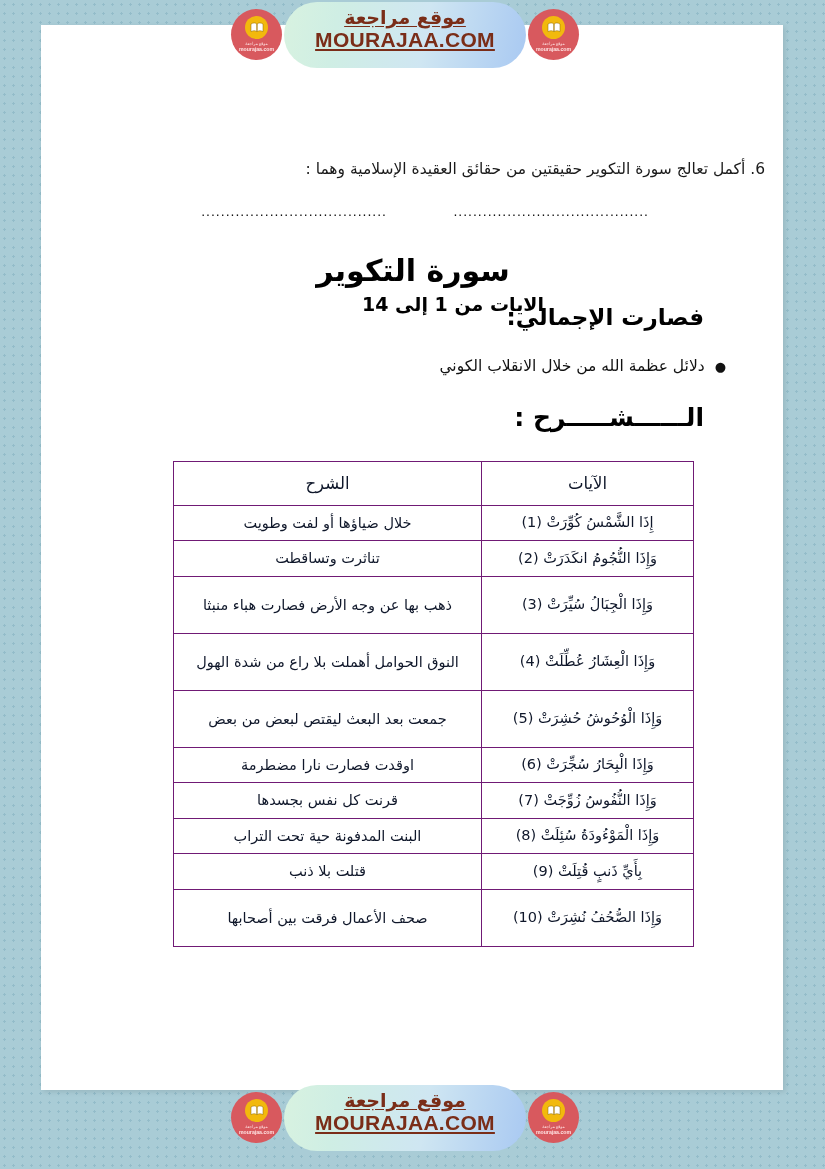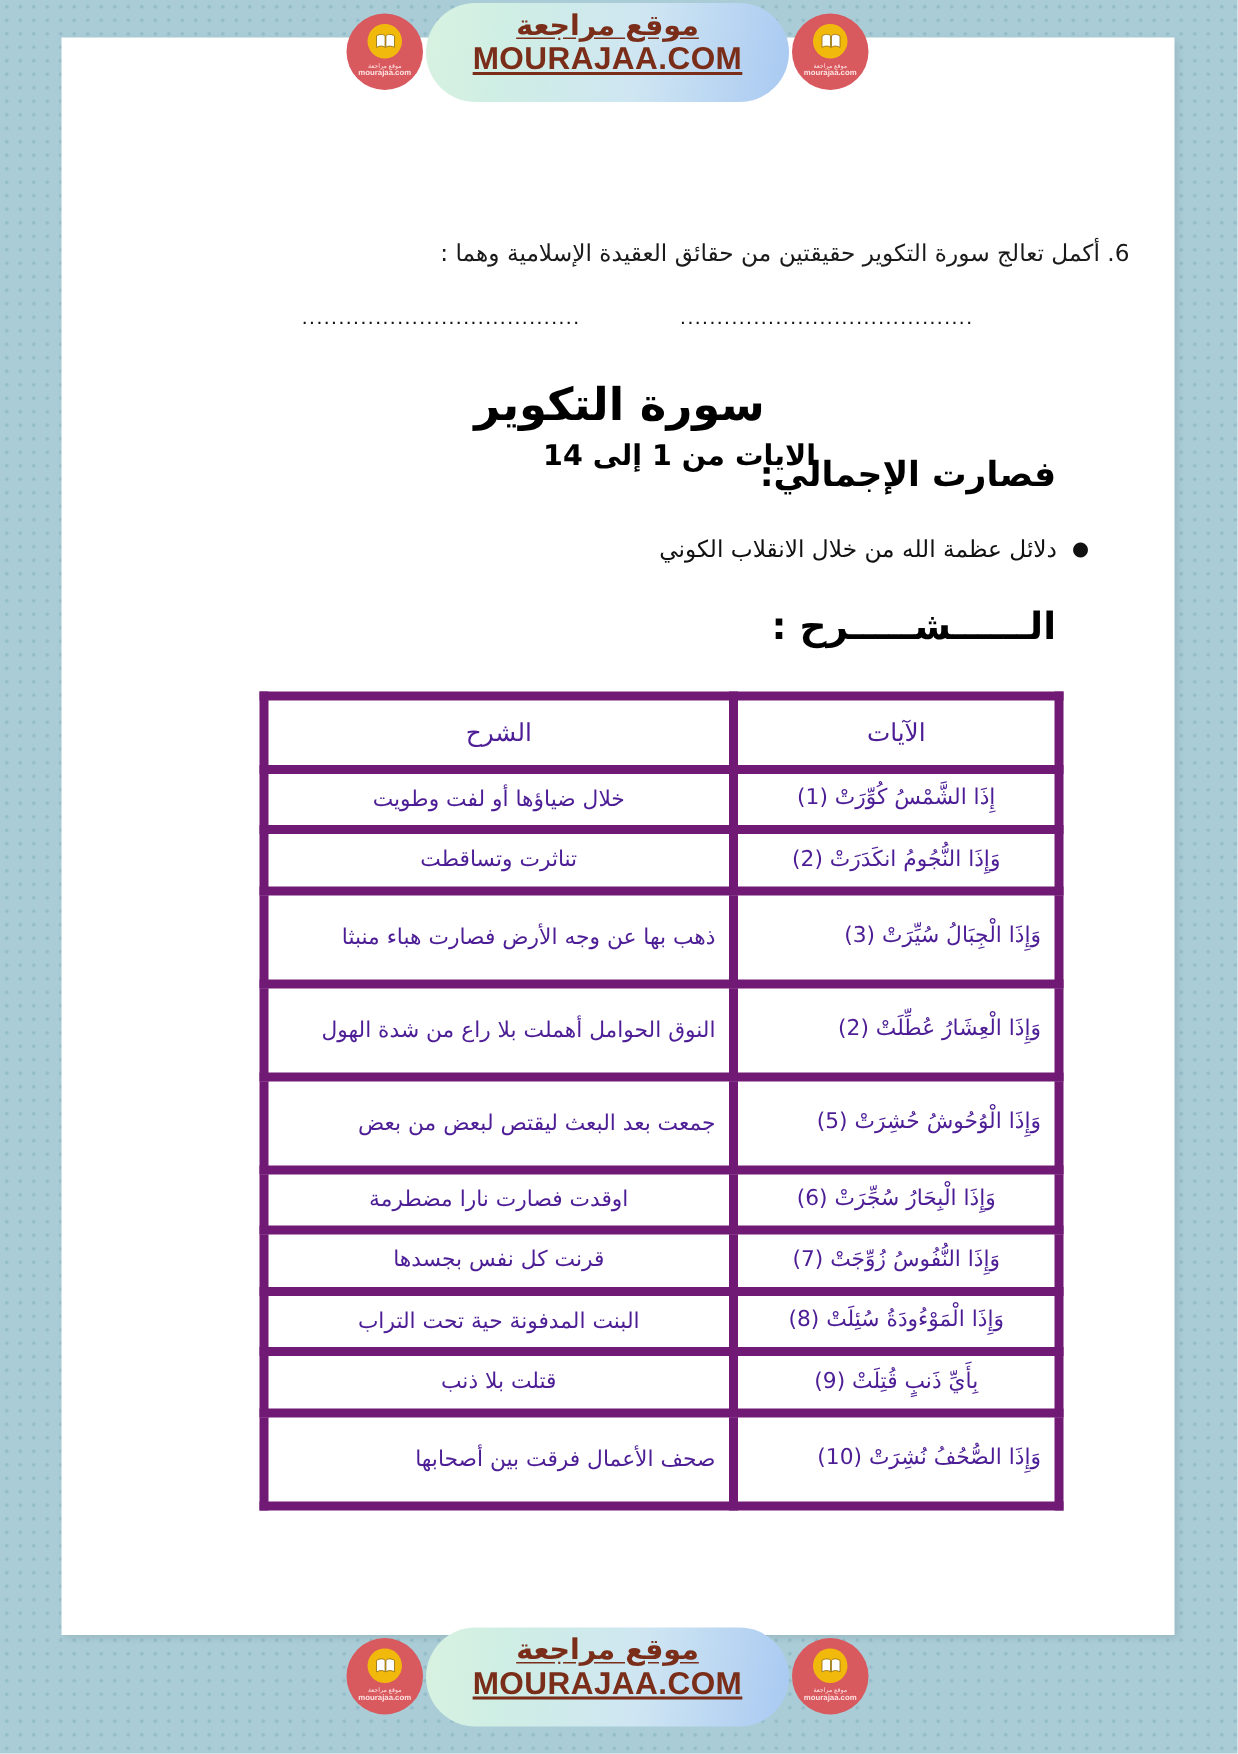--- a/index.html
+++ b/index.html
@@ -113,21 +113,21 @@
   .doc {
     position: absolute;
     left: 41px;
     top: 25px;
     width: 742px;
     color: #111;
   }
 
   .question-line {
     position: absolute;
-    right: 30px;
+    right: 18px;
     top: 135px;
     width: 706px;
     text-align: right;
     font-size: 15.5px;
     font-family: "DejaVu Sans", "Liberation Sans", sans-serif;
     color: #1a1a1a;
     direction: rtl;
     white-space: nowrap;
   }
 
@@ -216,24 +216,24 @@
   .verses-table {
     position: absolute;
     left: 132px;
     top: 436px;
     width: 482px;
     border-collapse: collapse;
     direction: rtl;
     table-layout: fixed;
   }
   .verses-table td, .verses-table th {
-    border: 6px solid #701a75;
+    border: 1px solid #701a75;
     padding: 6px 9px;
     font-size: 14.5px;
-    color: #4c1d95;
+    color: #0f172a;
     vertical-align: middle;
     font-family: "DejaVu Sans", "Liberation Sans", sans-serif;
     font-weight: normal;
   }
   .col-ayat { width: 193px; text-align: center; }
   .col-sharh{ width: 289px; text-align: center; }
 
   .verses-table thead th {
     font-size: 16.5px;
     height: 35px;
@@ -241,21 +241,21 @@
   }
   .cell-ayah {
     text-align: center;
     font-weight: bold;
     line-height: 1.5;
   }
   .cell-sharh {
     text-align: center;
     line-height: 1.55;
   }
-  .row-tall td { height: 44px; text-align: right; }
+  .row-tall td { height: 44px; }
 </style>
 </head>
 <body>
 
 <div class="page-sheet"></div>
 
 <div class="doc">
 
   <div class="question-line">6. أكمل تعالج سورة التكوير حقيقتين من حقائق العقيدة الإسلامية وهما :</div>
 
@@ -289,21 +289,21 @@
       </tr>
       <tr>
         <td class="cell-ayah">وَإِذَا النُّجُومُ انكَدَرَتْ (2)</td>
         <td class="cell-sharh">تناثرت وتساقطت</td>
       </tr>
       <tr class="row-tall">
         <td class="cell-ayah">وَإِذَا الْجِبَالُ سُيِّرَتْ (3)</td>
         <td class="cell-sharh">ذهب بها عن وجه الأرض فصارت هباء منبثا</td>
       </tr>
       <tr class="row-tall">
-        <td class="cell-ayah">وَإِذَا الْعِشَارُ عُطِّلَتْ (2)</td>
+        <td class="cell-ayah">وَإِذَا الْعِشَارُ عُطِّلَتْ (4)</td>
         <td class="cell-sharh">النوق الحوامل أهملت بلا راع من شدة الهول</td>
       </tr>
       <tr class="row-tall">
         <td class="cell-ayah">وَإِذَا الْوُحُوشُ حُشِرَتْ (5)</td>
         <td class="cell-sharh">جمعت بعد البعث ليقتص لبعض من بعض</td>
       </tr>
       <tr>
         <td class="cell-ayah">وَإِذَا الْبِحَارُ سُجِّرَتْ (6)</td>
         <td class="cell-sharh">اوقدت فصارت نارا مضطرمة</td>
       </tr>

